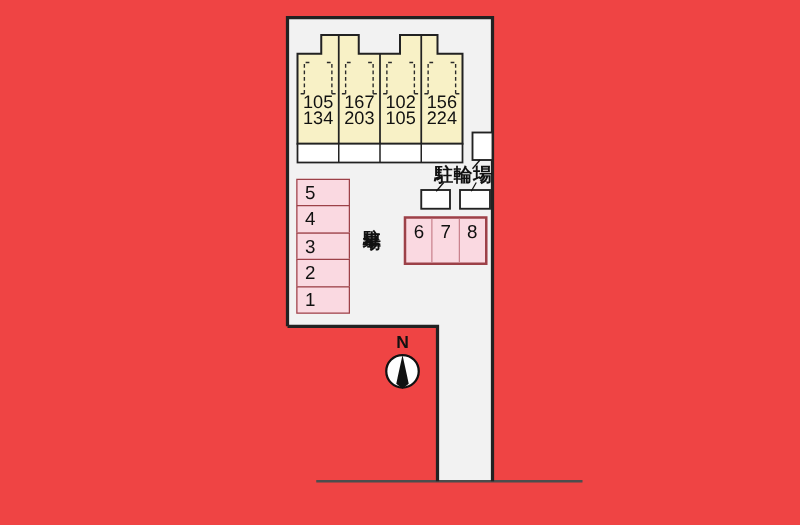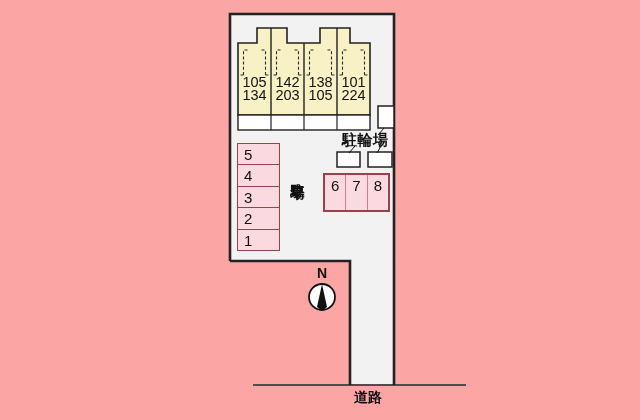--- a/index.html
+++ b/index.html
@@ -7,21 +7,21 @@
     --site_fill:#f2f2f2;
     --building_fill:#f8f1c6;
     --space_fill:#fad9e1;
     --space_border:#9c4148;
     --space_divider:#c9838e;
     --road_line:#4d4d4d;
     --text:#111111;
   }
   html,body{margin:0;padding:0;background:#ffffff;}
   .canvas{
-    position:relative;width:640px;height:420px;background:#fca5a5;
+    position:relative;width:640px;height:420px;background:#ef4444;
     font-family:"Liberation Sans", sans-serif;color:var(--text);
     overflow:hidden;
   }
   .layer{position:absolute;left:0;top:0;width:640px;height:420px;}
 
   
   .unit-label{
     position:absolute;top:76px;width:33px;text-align:center;
     font-size:14.5px;line-height:13px;letter-spacing:0;white-space:nowrap;
   }
@@ -42,21 +42,21 @@
     display:flex;background:var(--space_fill);
   }
   .prow .space{
     flex:1;font-size:15px;text-align:center;padding-top:2px;
     box-sizing:border-box;
   }
   .prow .space + .space{border-left:1px solid var(--space_divider);}
 
   .jp-label{font-weight:bold;white-space:nowrap;}
   .bike-label{position:absolute;left:342px;top:131px;width:52px;
-    text-align:left;font-size:15px;letter-spacing:0.5px;}
+    text-align:right;font-size:15px;letter-spacing:0.5px;}
   .lot-label{
     position:absolute;left:289px;top:171px;font-size:14px;
     writing-mode:vertical-rl;text-orientation:upright;letter-spacing:2px;
   }
   .road-label{position:absolute;left:335px;top:389px;width:66px;
     text-align:center;font-size:14px;}
   .north-label{position:absolute;left:310px;top:265px;width:24px;
     text-align:center;font-size:14px;font-weight:bold;}
 </style>
 </head>
@@ -96,29 +96,29 @@
       <circle cx="322" cy="297" r="13" fill="#ffffff" stroke="#111" stroke-width="1.8"></circle>
       <polygon points="322,284 327,307 322,311 317,307" fill="#111"></polygon>
     </g>
   </svg>
 
   <div class="unit-label" style="left:238px">
     <div>105</div>
     <div>134</div>
   </div>
   <div class="unit-label" style="left:271px">
-    <div>142</div>
+    <div>167</div>
     <div>203</div>
   </div>
   <div class="unit-label" style="left:304px">
-    <div>138</div>
+    <div>102</div>
     <div>105</div>
   </div>
   <div class="unit-label" style="left:337px">
-    <div>101</div>
+    <div>156</div>
     <div>224</div>
   </div>
 
   <div class="bike-label jp-label">駐輪場</div>
 
   <div class="pcol">
     <div class="space">5</div>
     <div class="space">4</div>
     <div class="space">3</div>
     <div class="space">2</div>
@@ -128,15 +128,14 @@
   <div class="lot-label jp-label">駐車場</div>
 
   <div class="prow">
     <div class="space">6</div>
     <div class="space">7</div>
     <div class="space">8</div>
   </div>
 
   <div class="north-label">N</div>
 
-  <div class="road-label jp-label">道路</div>
 
 </div>
 
 </body></html>

